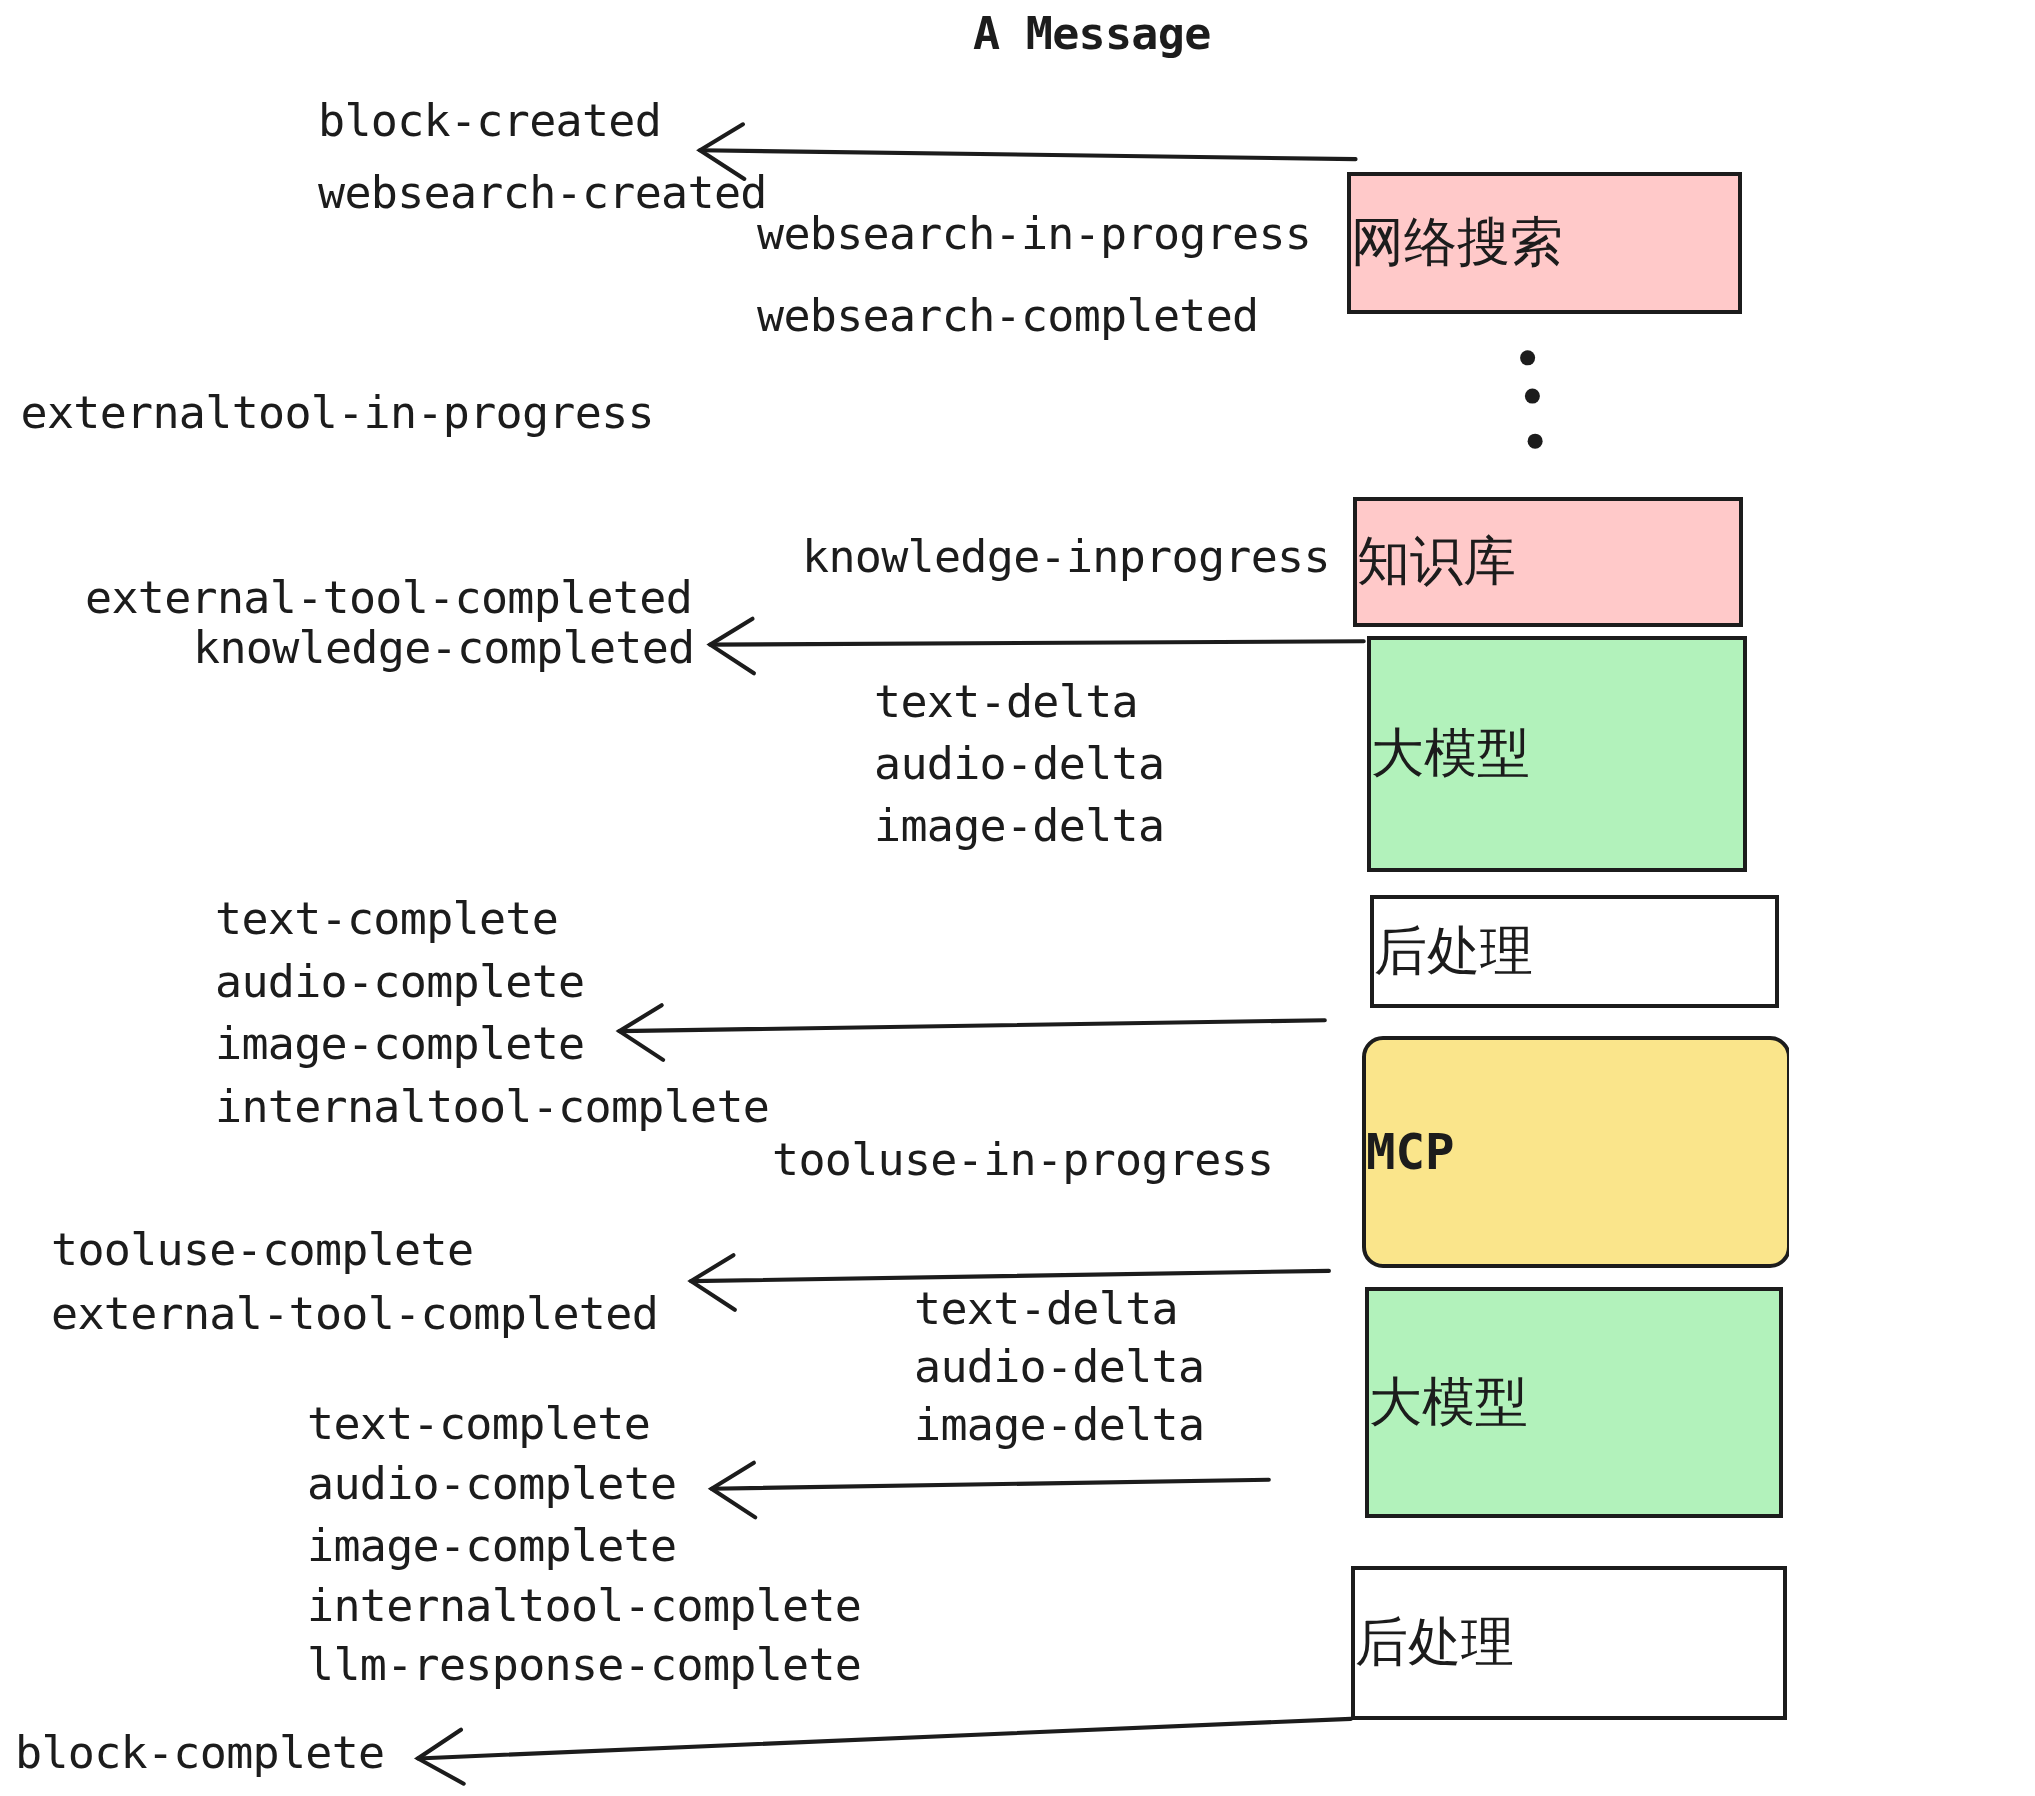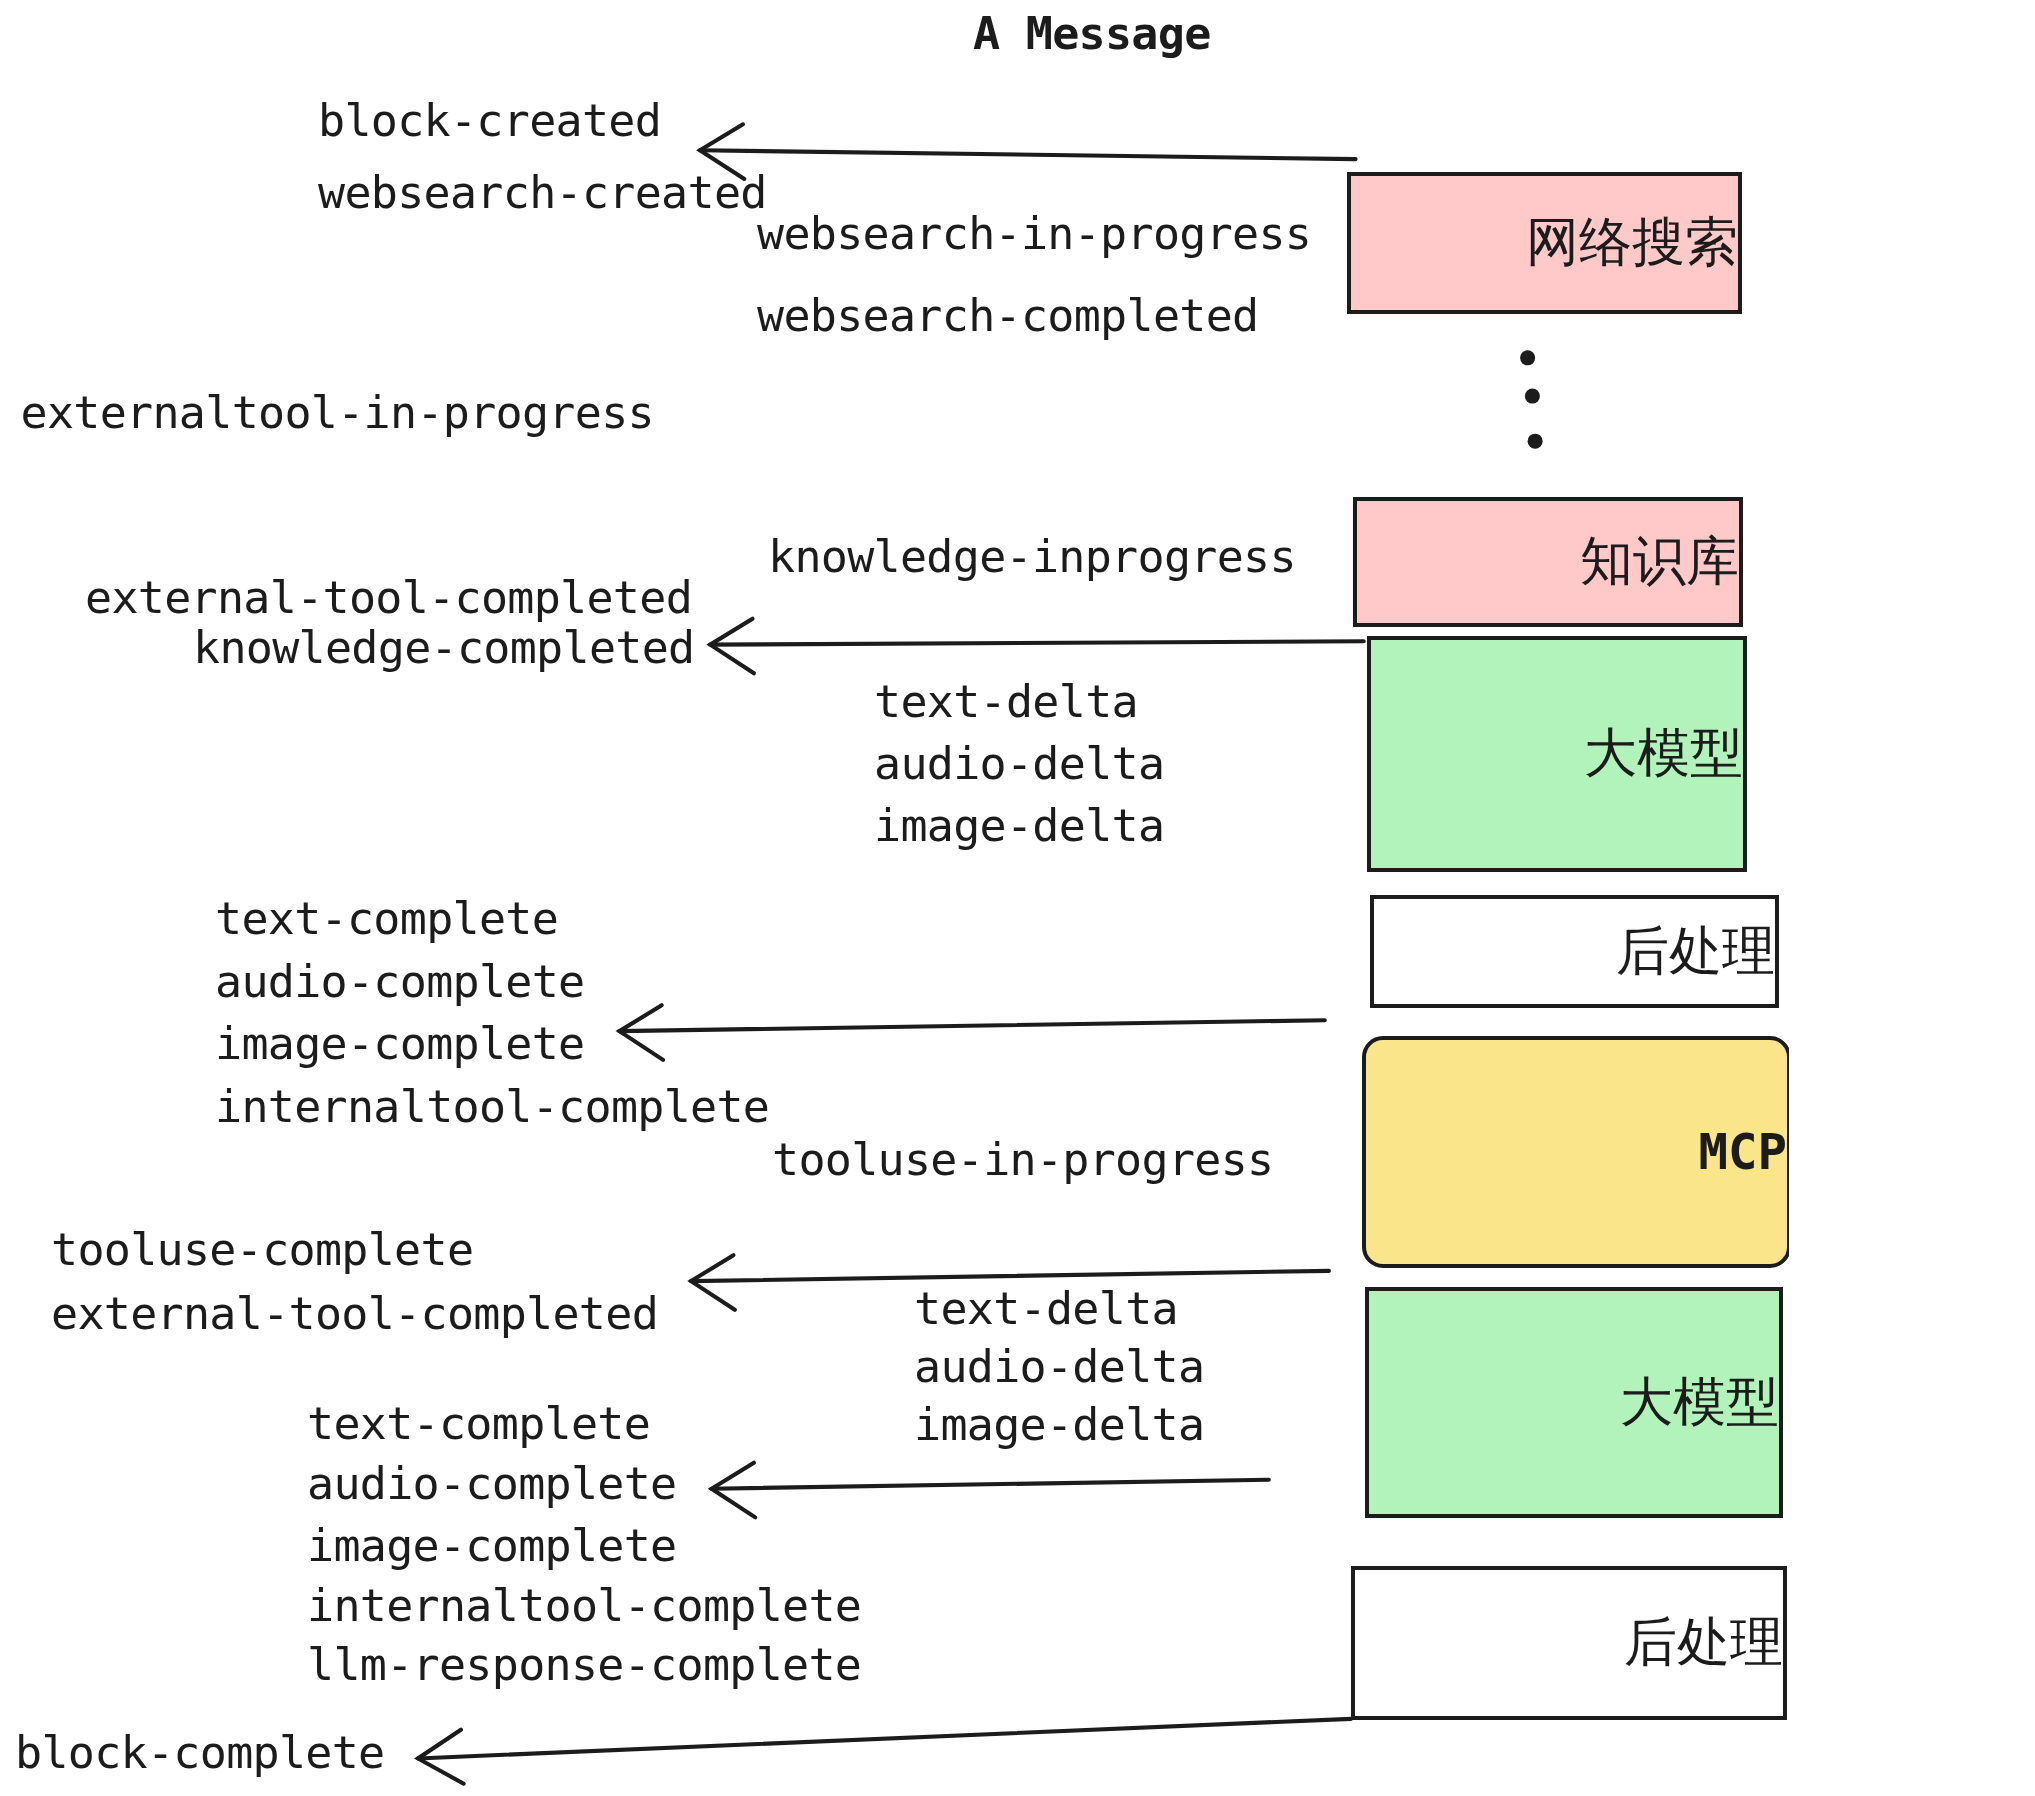--- a/index.html
+++ b/index.html
@@ -37,21 +37,21 @@
     line-height:1.05;
     color:var(--ink);
     white-space:nowrap;
   }
   .box{
     position:absolute;
     border:4.8px solid var(--ink);
     box-sizing:border-box;
     display:flex;
     align-items:center;
-    justify-content:flex-end;
+    justify-content:flex-start;
   }
   .box .lbl{
     font-family:"DejaVu Sans","Liberation Sans",sans-serif;
     font-size:53px;
     color:var(--ink);
     white-space:nowrap;
   }
   .box .lbl.mono{
     font-family:"DejaVu Sans Mono","Liberation Mono",monospace;
     font-size:49px;
@@ -70,21 +70,21 @@
 
 <div id="canvas">
 
   <div class="ev title" style="left:973px;top:9.6px;">A Message</div>
 
   <div class="ev" style="left:318px;top:97px;">block-created</div>
   <div class="ev" style="left:318px;top:169px;">websearch-created</div>
   <div class="ev" style="left:757px;top:210px;">websearch-in-progress</div>
   <div class="ev" style="left:757px;top:292px;">websearch-completed</div>
   <div class="ev" style="left:20.5px;top:389px;">externaltool-in-progress</div>
-  <div class="ev" style="left:768px;top:533px;">knowledge-inprogress</div>
+  <div class="ev" style="left:802px;top:533px;">knowledge-inprogress</div>
   <div class="ev" style="left:85px;top:574px;">external-tool-completed</div>
   <div class="ev" style="left:193px;top:624px;">knowledge-completed</div>
 
   <div class="ev" style="left:874px;top:678px;">text-delta</div>
   <div class="ev" style="left:874px;top:740px;">audio-delta</div>
   <div class="ev" style="left:874px;top:802px;">image-delta</div>
 
   <div class="ev" style="left:215px;top:895px;">text-complete</div>
   <div class="ev" style="left:215px;top:958px;">audio-complete</div>
   <div class="ev" style="left:215px;top:1020px;">image-complete</div>

